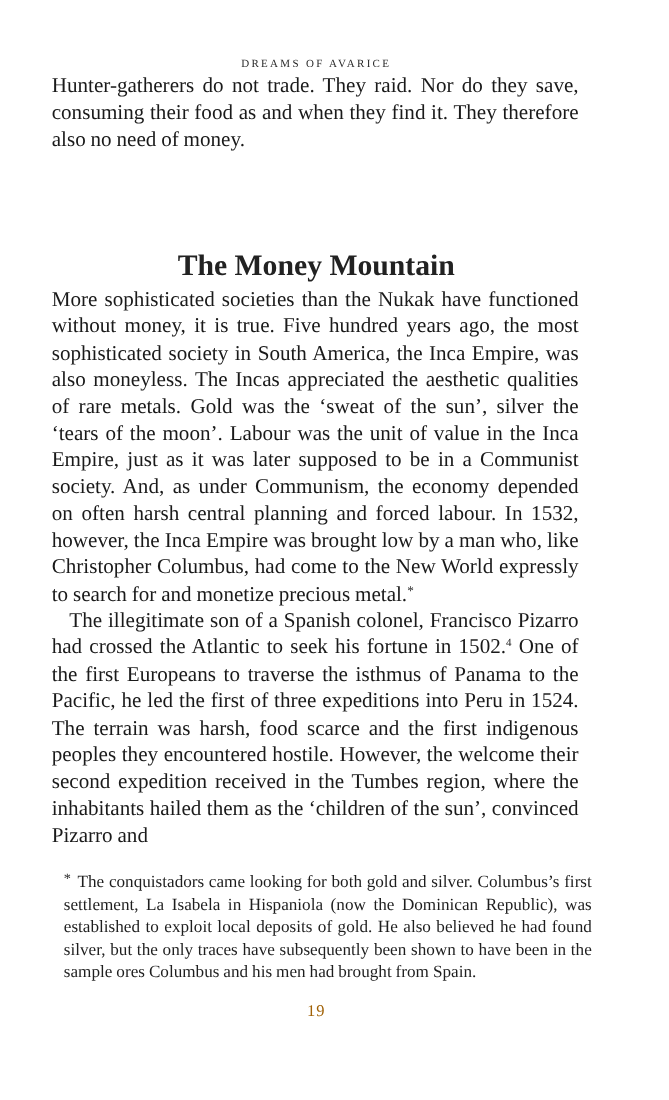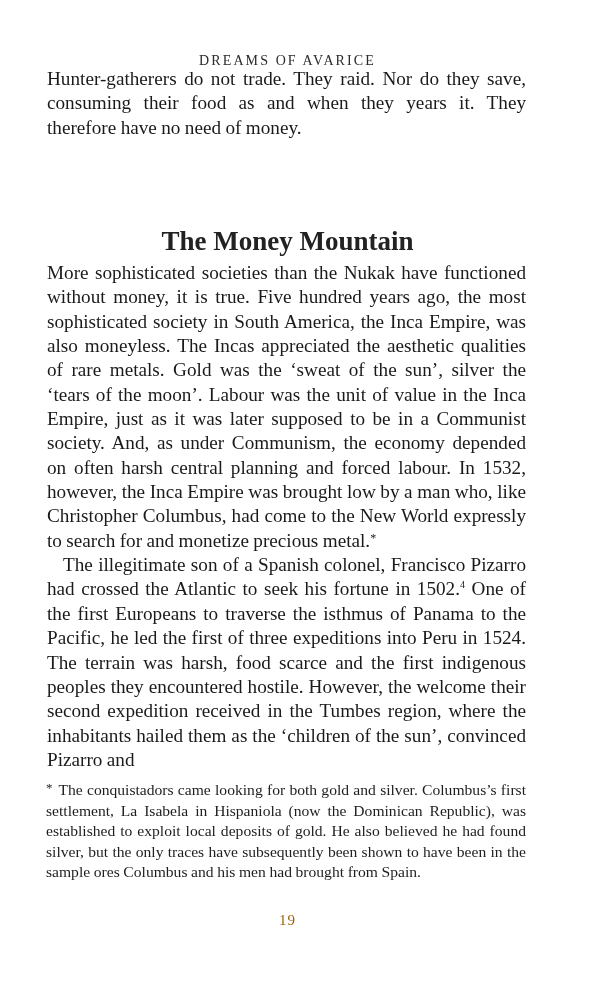--- a/index.html
+++ b/index.html
@@ -21,21 +21,21 @@
       top: 0;
       width: 608px;
       height: 1000px;
     }
     .running-head {
       position: absolute;
       top: 53px;
       left: 0;
       width: 575px;
       text-align: center;
-      font-size: 14px;
+      font-size: 10px;
       letter-spacing: 2.1px;
       color: #2a2a2a;
       text-transform: uppercase;
     }
     .column {
       position: absolute;
       left: 47px;
       width: 479px;
     }
     .para {
@@ -77,21 +77,21 @@
     }
     .footnote {
       position: absolute;
       top: 780px;
       left: 46px;
       width: 480px;
       font-size: 15.6px;
       line-height: 20.5px;
       text-align: justify;
       text-align-last: left;
-      margin: 0;
+      margin: 12px;
       color: #1e1e1e;
       word-spacing: -0.3px;
     }
     .footnote .mark {
       font-size: 13px;
       vertical-align: 3px;
       line-height: 0;
       margin-right: 2px;
     }
     .page-number {
@@ -106,21 +106,21 @@
     }
   </style>
 </head>
 <body>
 
 <div class="page">
 
   <div class="running-head">Dreams of Avarice</div>
 
   <div class="column block1">
-    <p class="para">Hunter-gatherers do not trade. They raid. Nor do they save, consuming their food as and when they years it. They therefore have no need of money.</p>
+    <p class="para">Hunter-gatherers do not trade. They raid. Nor do they save, consuming their food as and when they find it. They therefore also no need of money.</p>
   </div>
 
   <h2 class="section-heading">The Money Mountain</h2>
 
   <div class="column block2">
     <p class="para"><span>More sophisticated societies than the Nukak have functioned without money, it is true. Five hundred years ago, the most sophisticated society in South America, the Inca Empire, was also moneyless. The Incas appreciated the aesthetic qualities of rare metals. Gold was the ‘sweat of the sun’, silver the ‘tears of the moon’. Labour was the unit of value in the Inca Empire, just as it was later supposed to be in a Communist society. And, as under Communism, the economy depended on often harsh central plan­ning and forced labour. In 1532, however, the Inca Empire was brought low by a man who, like Christopher Columbus, had come to the New World expressly to search for and monetize precious metal.</span><sup class="star">*</sup></p>
     <p class="para indent"><span>The illegitimate son of a Spanish colonel, Francisco Pizarro had crossed the Atlantic to seek his fortune in 1502.</span><sup class="ref">4</sup><span> One of the first Europeans to traverse the isthmus of Panama to the Pacific, he led the first of three expeditions into Peru in 1524. The terrain was harsh, food scarce and the first indigenous peoples they encountered hostile. However, the welcome their second ex­pedition received in the Tumbes region, where the inhabitants hailed them as the ‘children of the sun’, convinced Pizarro and</span></p>
   </div>
 
   <p class="footnote"><span class="mark">*</span> <span>The conquistadors came looking for both gold and silver. Columbus’s first settlement, La Isabela in Hispaniola (now the Dominican Republic), was established to exploit local deposits of gold. He also believed he had found silver, but the only traces have subsequently been shown to have been in the sample ores Columbus and his men had brought from Spain.</span></p>

